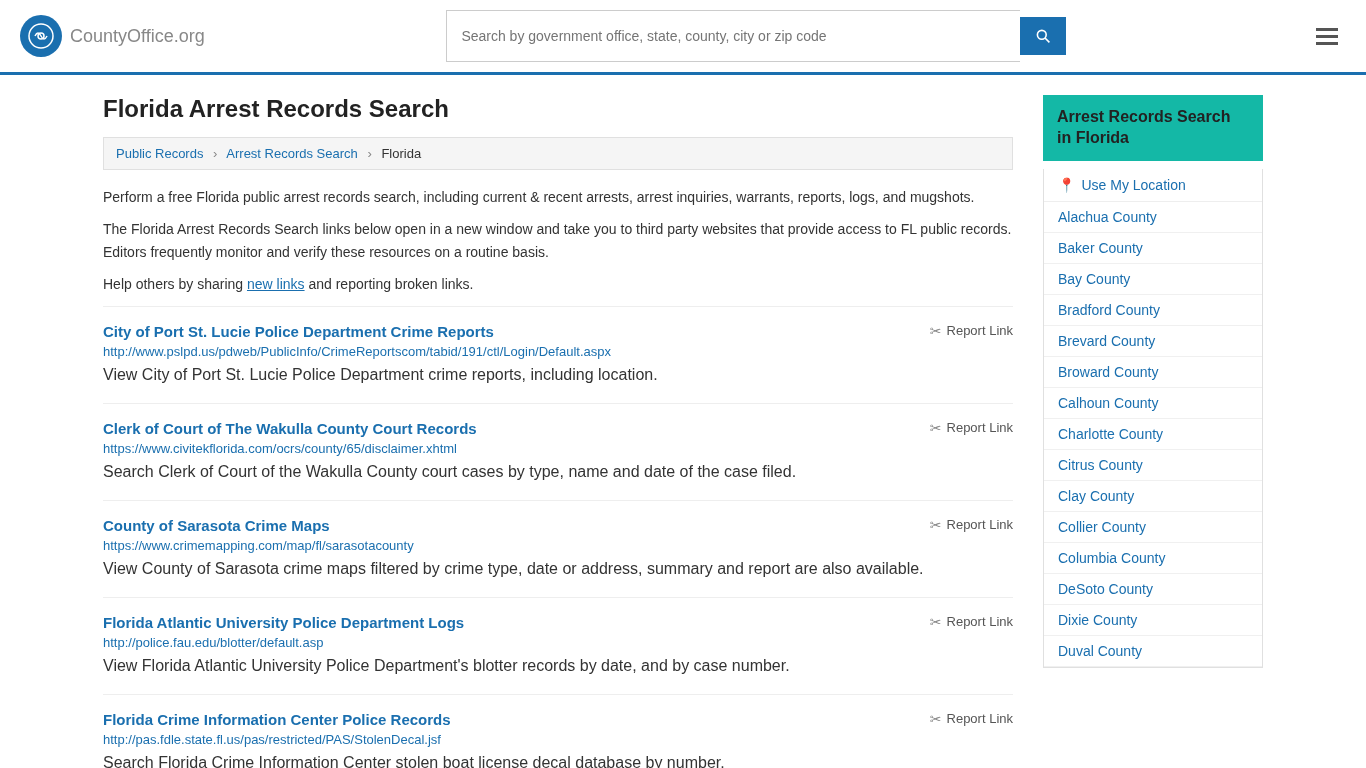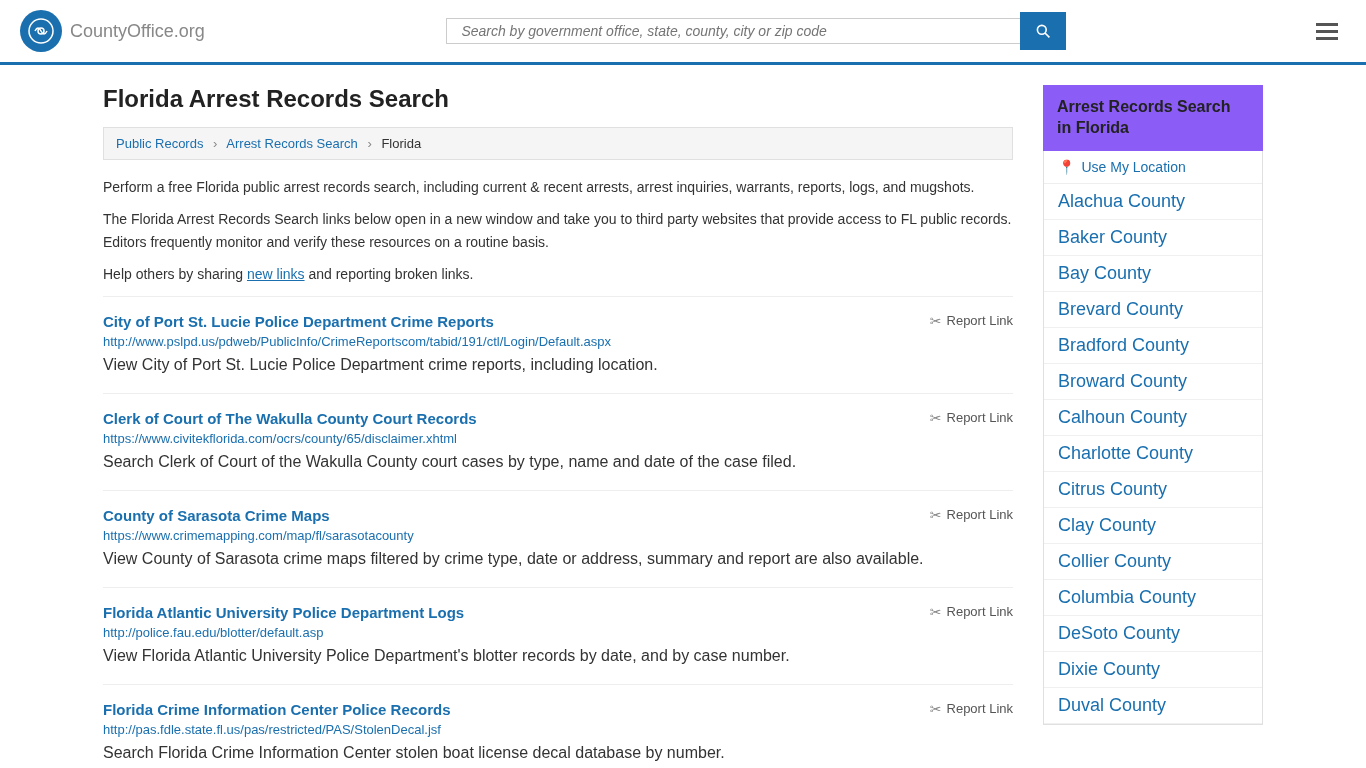--- a/index.html
+++ b/index.html
@@ -47,22 +47,21 @@
       max-width: 620px;
       margin: 0 30px;
     }
     .search-input {
       width: 100%;
       padding: 4px 14px;
       border: 1px solid #ccc;
       border-right: none;
       font-size: 14px;
       outline: none;
-      height: 26px;
-      font-style: italic;
+      height: 52px;
     }
     .search-btn {
       background: #1a6faf;
       border: 1px solid #1a6faf;
       color: white;
       padding: 0 14px;
       height: 38px;
       cursor: pointer;
       font-size: 18px;
       display: flex;
@@ -164,47 +163,47 @@
       color: #333;
       line-height: 1.5;
     }
 
     
     .right-sidebar {
       width: 220px;
       flex-shrink: 0;
     }
     .sidebar-header {
-      background: #8b5cf6;
+      background: #14b8a6;
       padding: 12px 14px;
       font-size: 16px;
       font-weight: bold;
       color: #222;
-      margin-bottom: 0;
+      margin-bottom: 8px;
       line-height: 1.3;
     }
     .sidebar-list {
       border: 1px solid #e0e0e0;
       border-top: none;
     }
     .sidebar-location {
       display: flex;
       align-items: center;
       gap: 6px;
       padding: 8px 14px;
       border-bottom: 1px solid #eee;
       font-size: 14px;
       color: #1a6faf;
       cursor: pointer;
       text-decoration: none;
     }
     .sidebar-county {
       display: block;
       padding: 7px 14px;
-      font-size: 18px;
+      font-size: 14px;
       color: #1a6faf;
       text-decoration: none;
       border-bottom: 1px solid #f0f0f0;
     }
 
     
     .scissors-icon {
       font-size: 14px;
       color: #888;
     }
@@ -337,22 +336,22 @@
   <div class="right-sidebar">
     <div class="sidebar-header">Arrest Records Search in Florida</div>
     <div class="sidebar-list">
       <a href="#" class="sidebar-location">
         <span style="color:#1a6faf;font-size:14px;">📍</span>
         <span>Use My Location</span>
       </a>
       <a href="#" class="sidebar-county">Alachua County</a>
       <a href="#" class="sidebar-county">Baker County</a>
       <a href="#" class="sidebar-county">Bay County</a>
+      <a href="#" class="sidebar-county">Bradford County</a>
       <a href="#" class="sidebar-county">Brevard County</a>
-      <a href="#" class="sidebar-county">Bradford County</a>
       <a href="#" class="sidebar-county">Broward County</a>
       <a href="#" class="sidebar-county">Calhoun County</a>
       <a href="#" class="sidebar-county">Charlotte County</a>
       <a href="#" class="sidebar-county">Citrus County</a>
       <a href="#" class="sidebar-county">Clay County</a>
       <a href="#" class="sidebar-county">Collier County</a>
       <a href="#" class="sidebar-county">Columbia County</a>
       <a href="#" class="sidebar-county">DeSoto County</a>
       <a href="#" class="sidebar-county">Dixie County</a>
       <a href="#" class="sidebar-county">Duval County</a>

